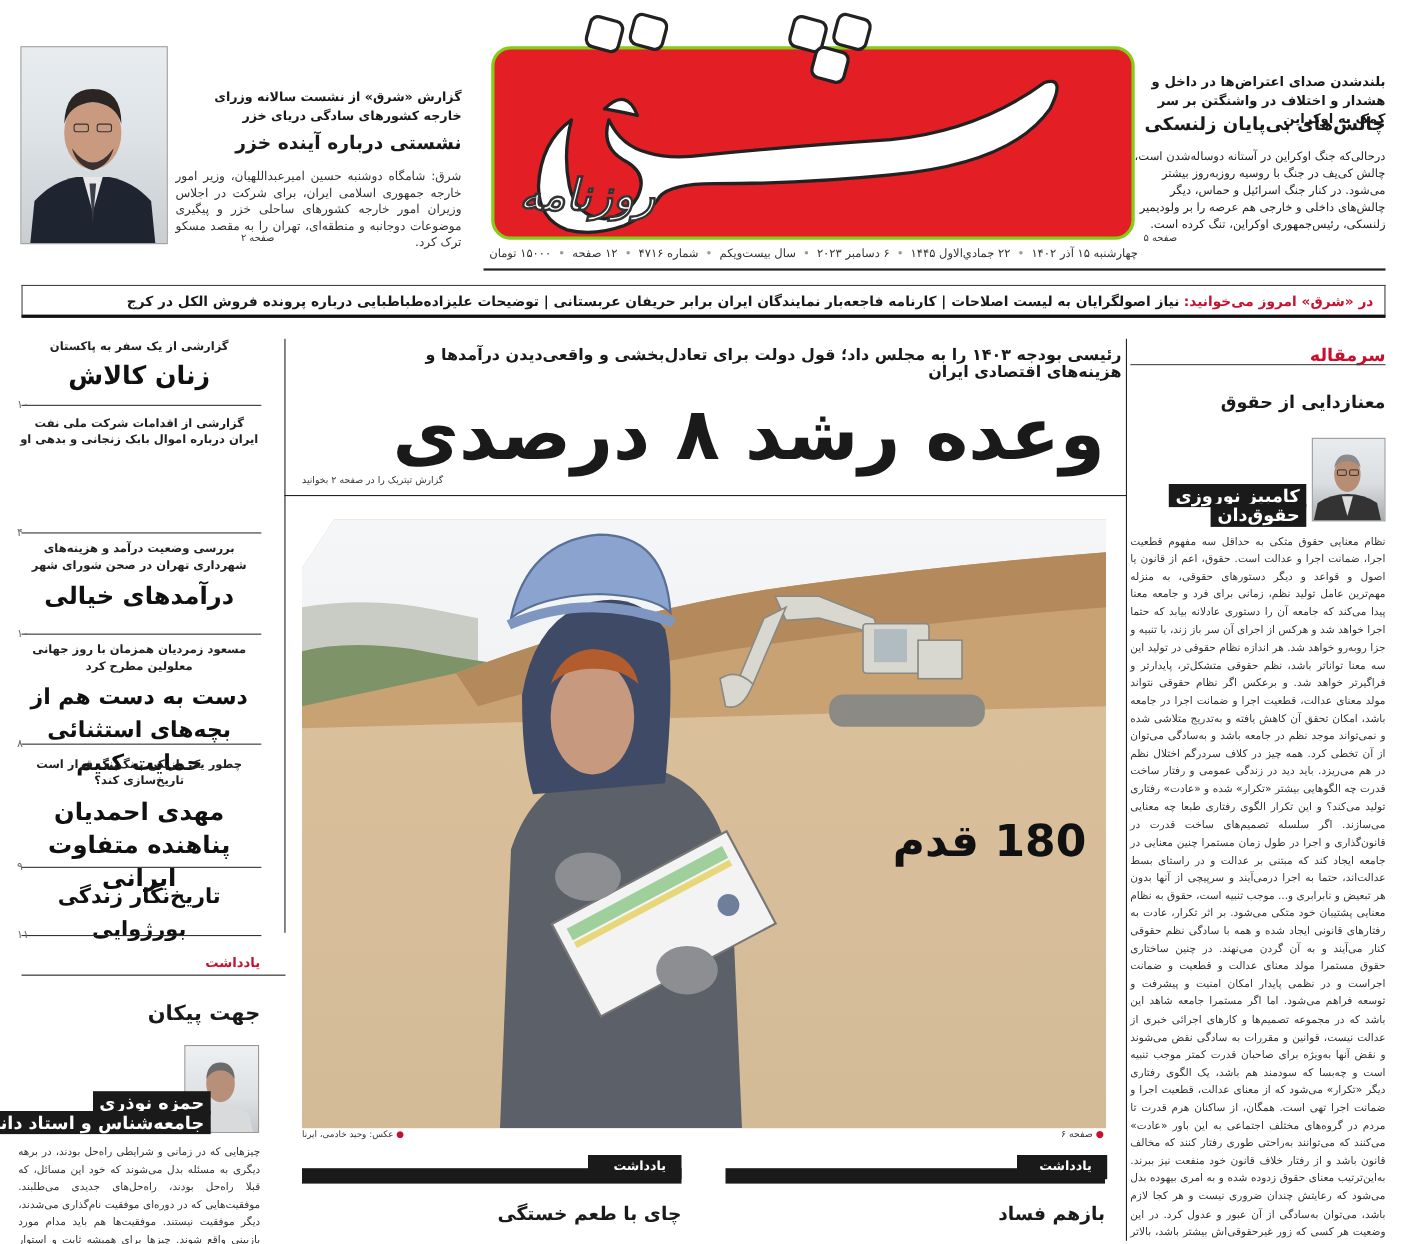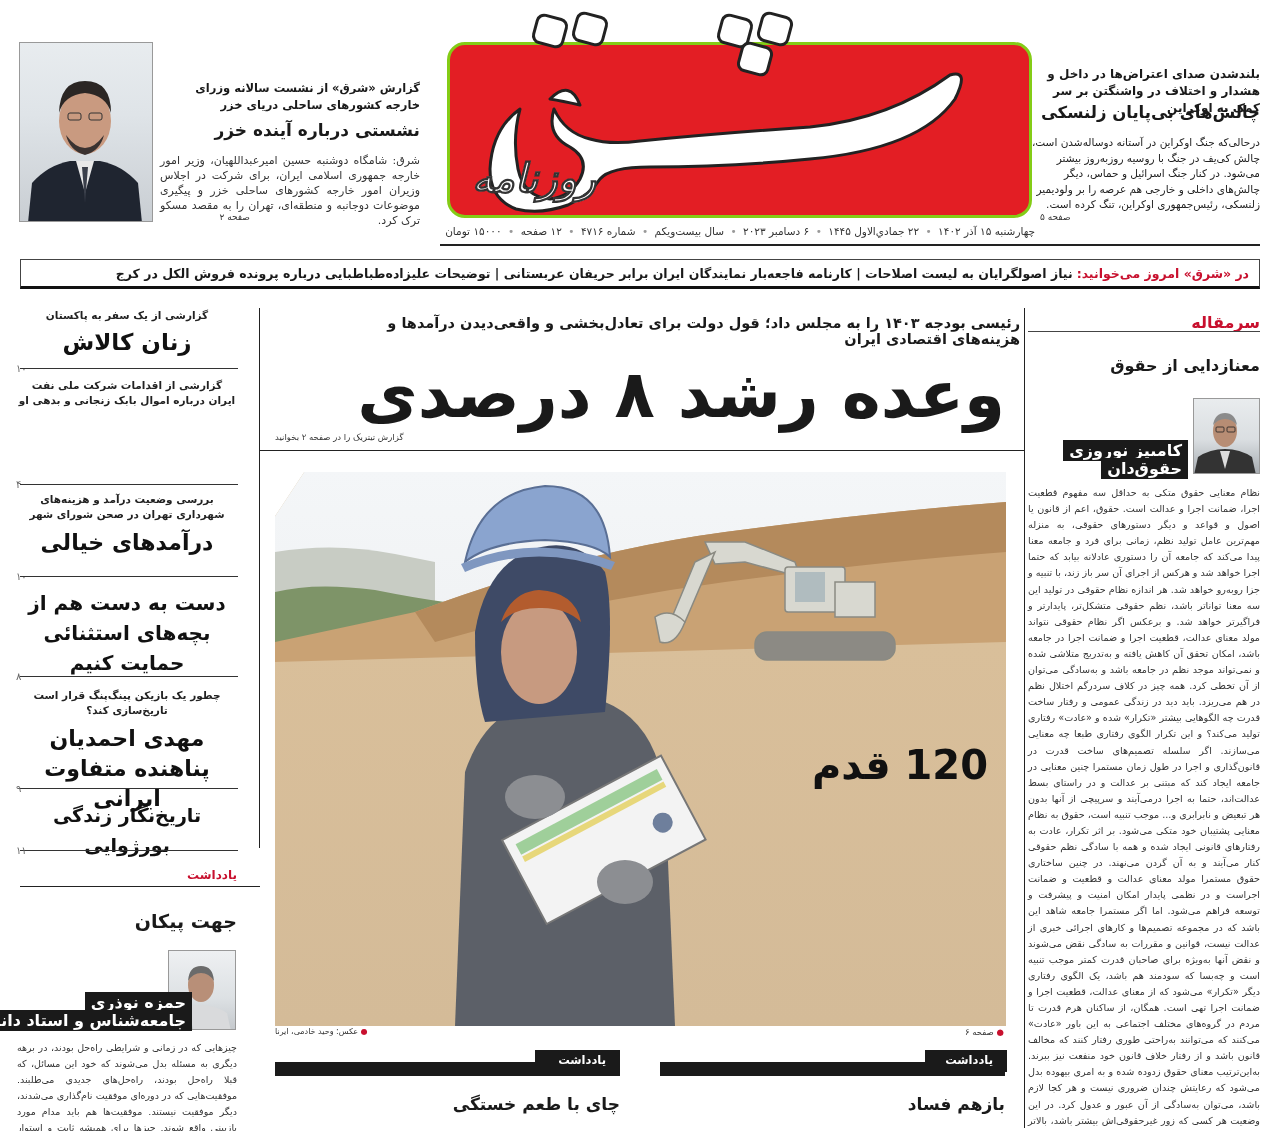--- a/index.html
+++ b/index.html
@@ -86,21 +86,21 @@
     <path d="M58 118 L67 150 L76 118 Z" fill="#e8e8e8"></path>
     <path d="M64 124 L67 160 L70 124 Z" fill="#3a3f4a"></path>
     <ellipse cx="67" cy="78" rx="26" ry="33" fill="#c99a80"></ellipse>
     <path d="M41 70 Q42 38 67 38 Q93 38 93 70 Q88 52 67 50 Q46 52 41 70 Z" fill="#2b2624"></path>
     <path d="M48 92 Q67 118 86 92 Q82 108 67 112 Q52 108 48 92 Z" fill="#3a3230"></path>
     <rect x="50" y="70" width="13" height="7" rx="2" fill="none" stroke="#333" stroke-width="1"></rect>
     <rect x="71" y="70" width="13" height="7" rx="2" fill="none" stroke="#333" stroke-width="1"></rect>
   </svg>
 </div>
 
-<div class="abs lt-kicker">گزارش «شرق» از نشست سالانه وزرای خارجه کشورهای ساحلی دریای خزر</div>
+<div class="abs lt-kicker">گزارش «شرق» از نشست سالانه وزرای خارجه کشورهای سادگی دریای خزر</div>
 <div class="abs lt-title">نشستی درباره آینده خزر</div>
 <div class="abs lt-body">شرق: شامگاه دوشنبه حسین امیرعبداللهیان، وزیر امور خارجه جمهوری اسلامی ایران، برای شرکت در اجلاس وزیران امور خارجه کشورهای ساحلی خزر و پیگیری موضوعات دوجانبه و منطقه‌ای، تهران را به مقصد مسکو ترک کرد.</div>
 <div class="abs lt-page">صفحه ۲</div>
 
 <div class="abs logo-box">
   <svg class="logo-svg" width="585" height="214" viewBox="0 0 585 214">
     <g fill="#ffffff" stroke="#222" stroke-width="3" stroke-linejoin="round">
 
       <rect x="85" y="8" width="30" height="28" rx="7" transform="rotate(15 100 22)"></rect>
       <rect x="125" y="6" width="30" height="28" rx="7" transform="rotate(15 140 20)"></rect>
@@ -160,20 +160,21 @@
 <div class="lc-num" style="top:479px;">۴</div>
 
 <div class="lc" style="top:492px;">
   <div class="kick">بررسی وضعیت درآمد و هزینه‌های شهرداری تهران در صحن شورای شهر</div>
   <div class="ttl" style="margin-top:6px;">درآمدهای خیالی</div>
 </div>
 <div class="lc-sep" style="top:576px;"></div>
 <div class="lc-num" style="top:571px;">۱۰</div>
 
 <div class="lc" style="top:584px;">
+  <div class="kick">مسعود زمردیان همزمان با روز جهانی معلولین مطرح کرد</div>
   <div class="ttl" style="font-size:20px;margin-top:4px;">دست به دست هم از بچه‌های استثنائی حمایت کنیم</div>
 </div>
 <div class="lc-sep" style="top:676px;"></div>
 <div class="lc-num" style="top:671px;">۸</div>
 
 <div class="lc" style="top:688px;">
   <div class="kick">چطور یک بازیکن پینگ‌پنگ قرار است تاریخ‌سازی کند؟</div>
   <div class="ttl" style="margin-top:6px;">مهدی احمدیان پناهنده متفاوت ایرانی</div>
 </div>
 <div class="lc-sep" style="top:788px;"></div>
@@ -244,21 +245,21 @@
       <rect x="240" y="320" width="180" height="95" fill="#f3f3f3" stroke="#777" stroke-width="2"></rect>
       <rect x="250" y="330" width="160" height="12" fill="#9fcf9a"></rect>
       <rect x="250" y="344" width="160" height="6" fill="#e7d77a"></rect>
       <circle cx="390" cy="380" r="10" fill="#6e7f9c"></circle>
     </g>
 
     <ellipse cx="260" cy="325" rx="30" ry="22" fill="#8c8e92"></ellipse>
     <ellipse cx="350" cy="410" rx="28" ry="22" fill="#8c8e92"></ellipse>
   </svg>
   <div class="abs photo-caption-title">
-    <div>120 قدم</div>
+    <div>180 قدم</div>
   </div>
 </div>
 
 <div class="abs page-ref-6">
   <span class="dot-red">● </span><span>صفحه ۶</span>
 </div>
 <div class="abs photo-credit">
   <span class="dot-red">● </span><span>عکس: وحید خادمی، ایرنا</span>
 </div>
 

